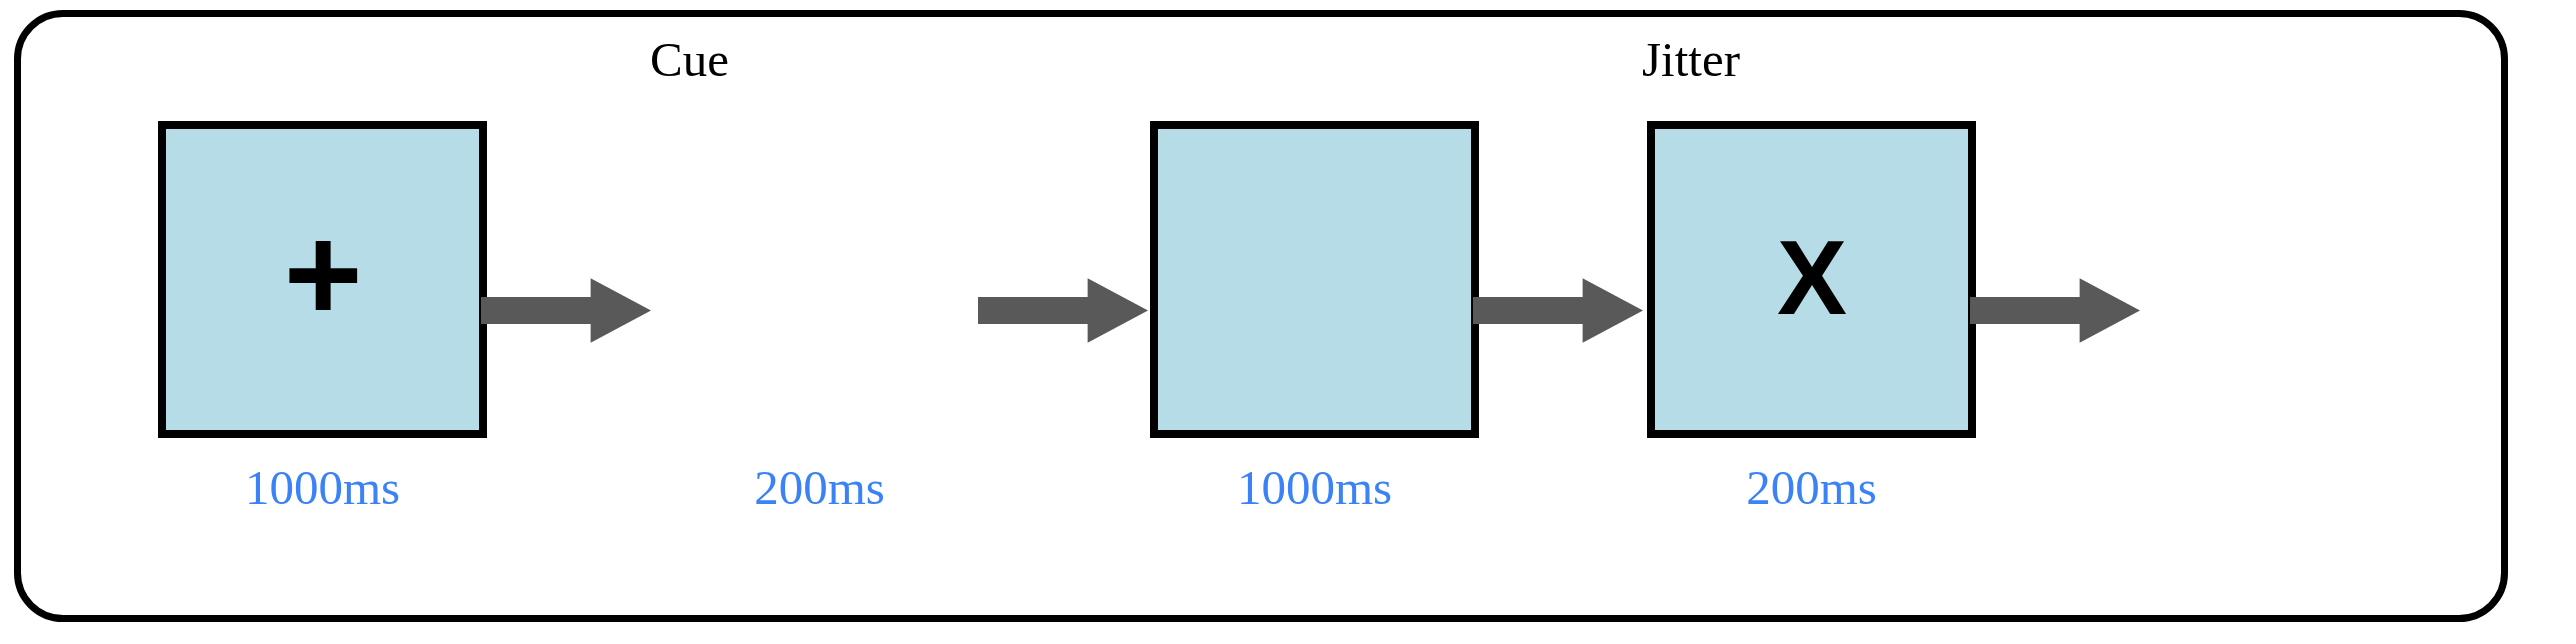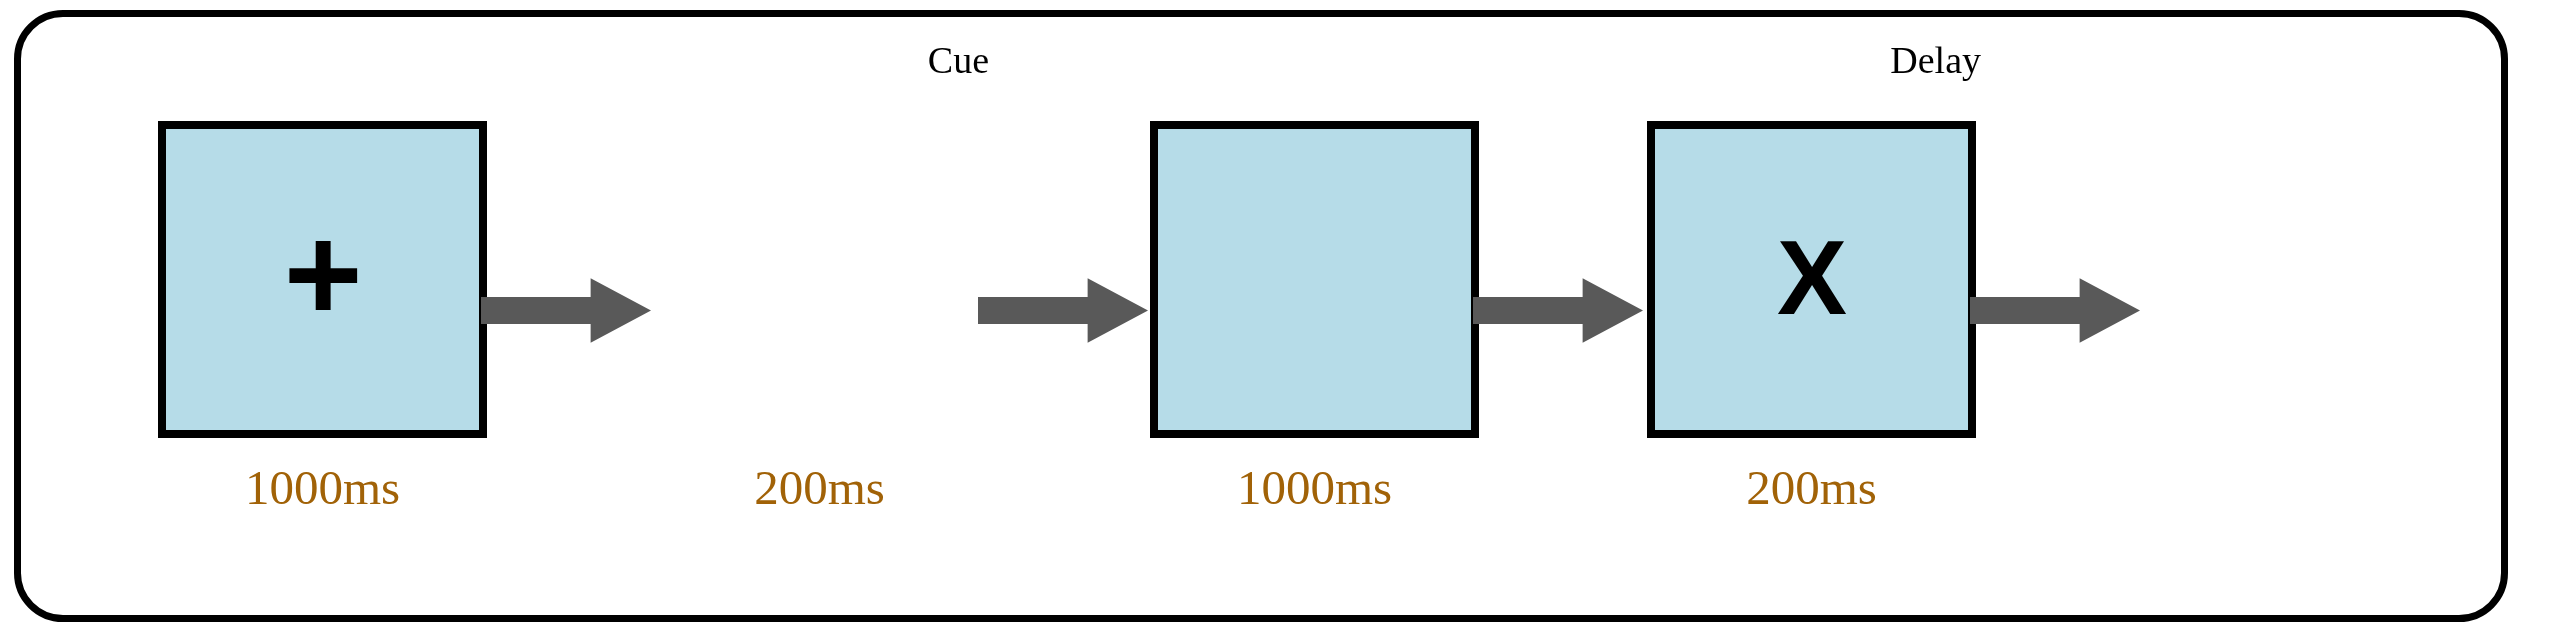--- a/index.html
+++ b/index.html
@@ -51,22 +51,22 @@
   .stage.s5 { left: 2138px; }
 
   
   .stage-caption {
     position: absolute;
     left: 0;
     top: 0;
     width: 339px;
     height: 56px;
     line-height: 56px;
-    text-align: right;
-    font-size: 38px;
+    text-align: left;
+    font-size: 49px;
     color: #000000;
     white-space: nowrap;
     font-family: "Liberation Serif", "DejaVu Serif", serif;
   }
 
   
   .stim-box {
     position: absolute;
     left: 4.8px;
     top: 89px;
@@ -98,21 +98,21 @@
   
   .stage-duration {
     position: absolute;
     left: 0;
     top: 424px;
     width: 339px;
     height: 63px;
     line-height: 63px;
     text-align: center;
     font-size: 49px;
-    color: #a16207;
+    color: #3b82f6;
     white-space: nowrap;
     font-family: "Liberation Serif", "DejaVu Serif", serif;
   }
 
   
   .arrow {
     position: absolute;
     top: 275px;
     width: 170px;
     height: 71px;
@@ -162,21 +162,21 @@
     <div class="stage-duration">1000ms</div>
   </div>
 
   <div class="arrow a3">
     <svg viewBox="0 0 214 90" preserveAspectRatio="none" aria-hidden="true">
       <polygon points="0,28 138,28 138,4 214,45 138,86 138,62 0,62" fill="#595959"></polygon>
     </svg>
   </div>
 
   <div class="stage s4">
-    <div class="stage-caption">Delay</div>
+    <div class="stage-caption">Jitter</div>
     <div class="stim-box">
       <span class="stim-symbol">X</span>
     </div>
     <div class="stage-duration">200ms</div>
   </div>
 
   <div class="arrow a4">
     <svg viewBox="0 0 214 90" preserveAspectRatio="none" aria-hidden="true">
       <polygon points="0,28 138,28 138,4 214,45 138,86 138,62 0,62" fill="#595959"></polygon>
     </svg>

